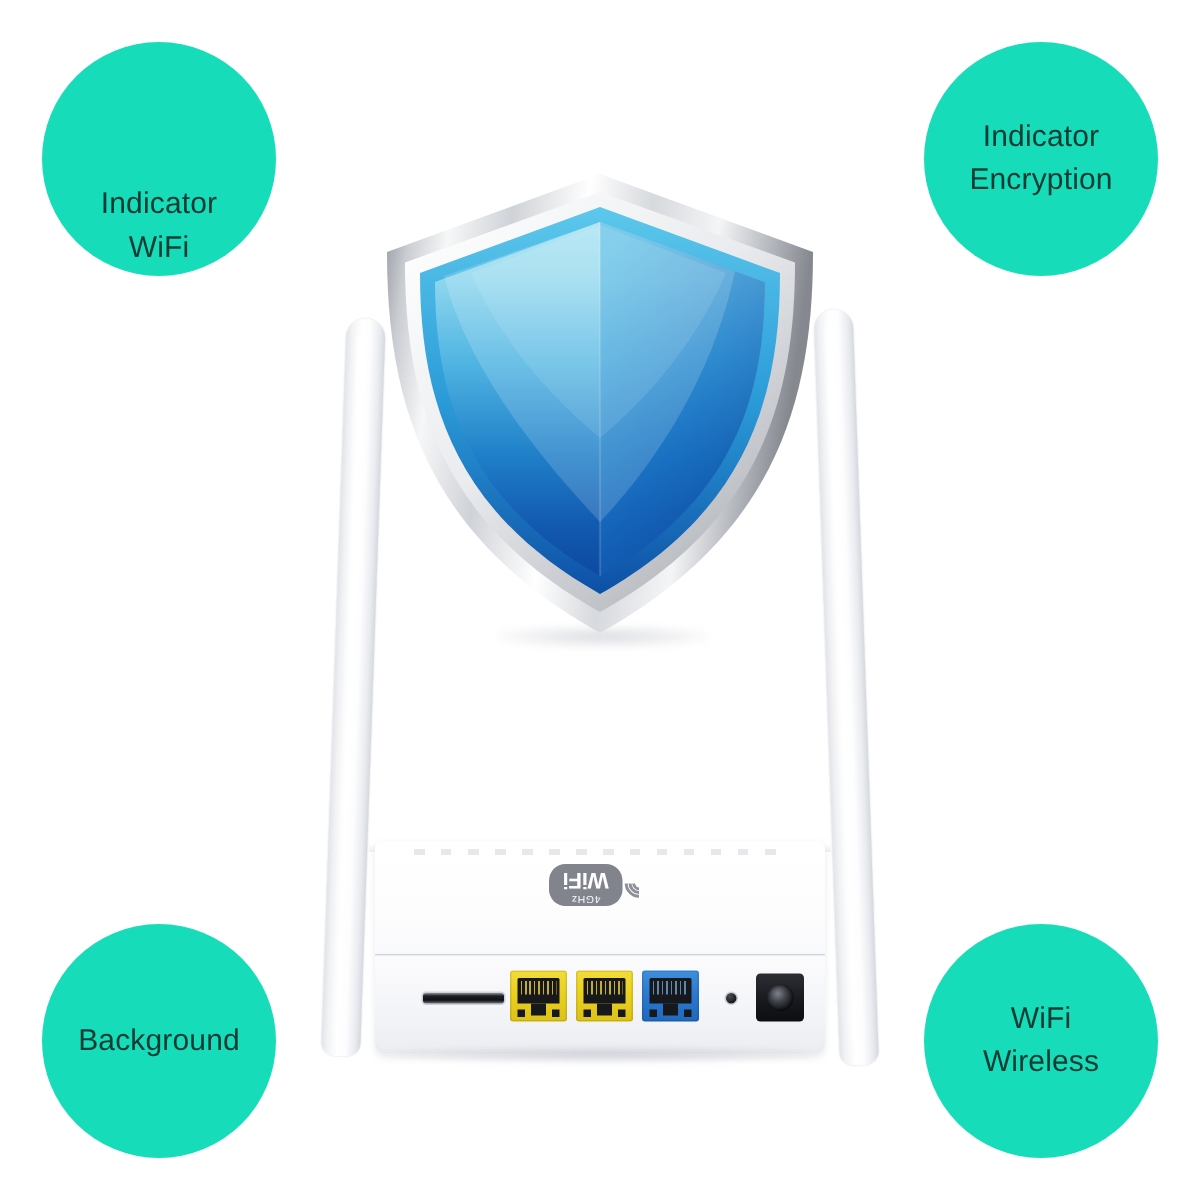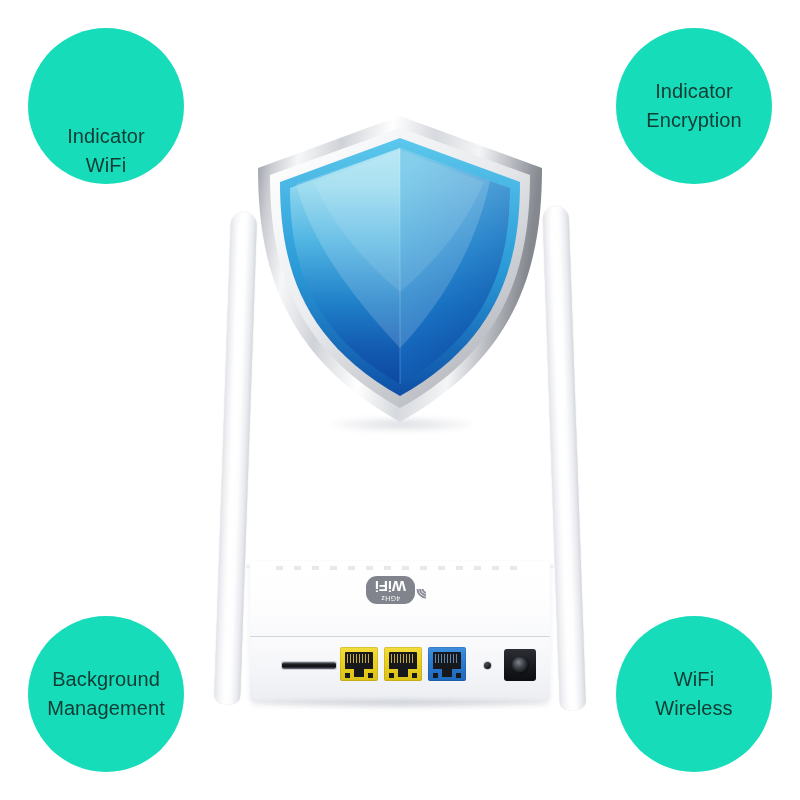--- a/index.html
+++ b/index.html
@@ -432,21 +432,20 @@
     <span class="fc-line">WiFi</span>
   </div>
 
   <div class="feature-circle" id="circle-wireless-encryption" style="background: rgb(22, 220, 186); color: rgb(18, 60, 51);">
     <span class="fc-line">Indicator</span>
     <span class="fc-line">Encryption</span>
   </div>
 
   <div class="feature-circle" id="circle-background-management" style="background: rgb(22, 220, 186); color: rgb(18, 60, 51); text-align: right;">
     <span class="fc-line">Background</span>
-    <span class="fc-line">Management</span>
   </div>
 
   <div class="feature-circle" id="circle-wifi-settings" style="background: rgb(22, 220, 186); color: rgb(18, 60, 51);">
     <span class="fc-line">WiFi</span>
     <span class="fc-line">Wireless</span>
   </div>
 
 </div>
 
 </body></html>

